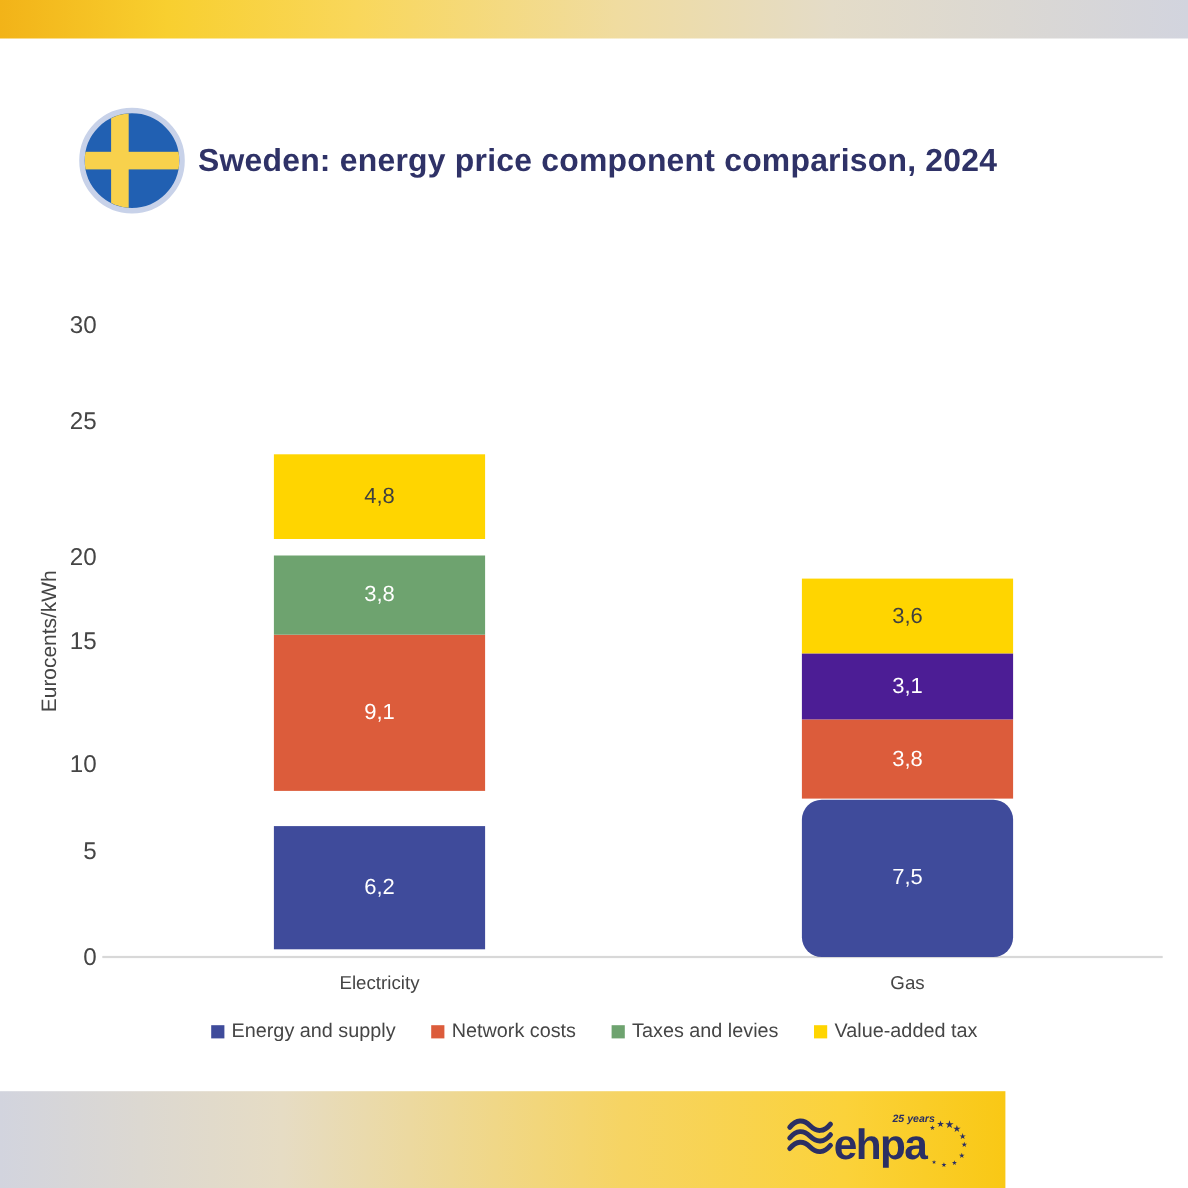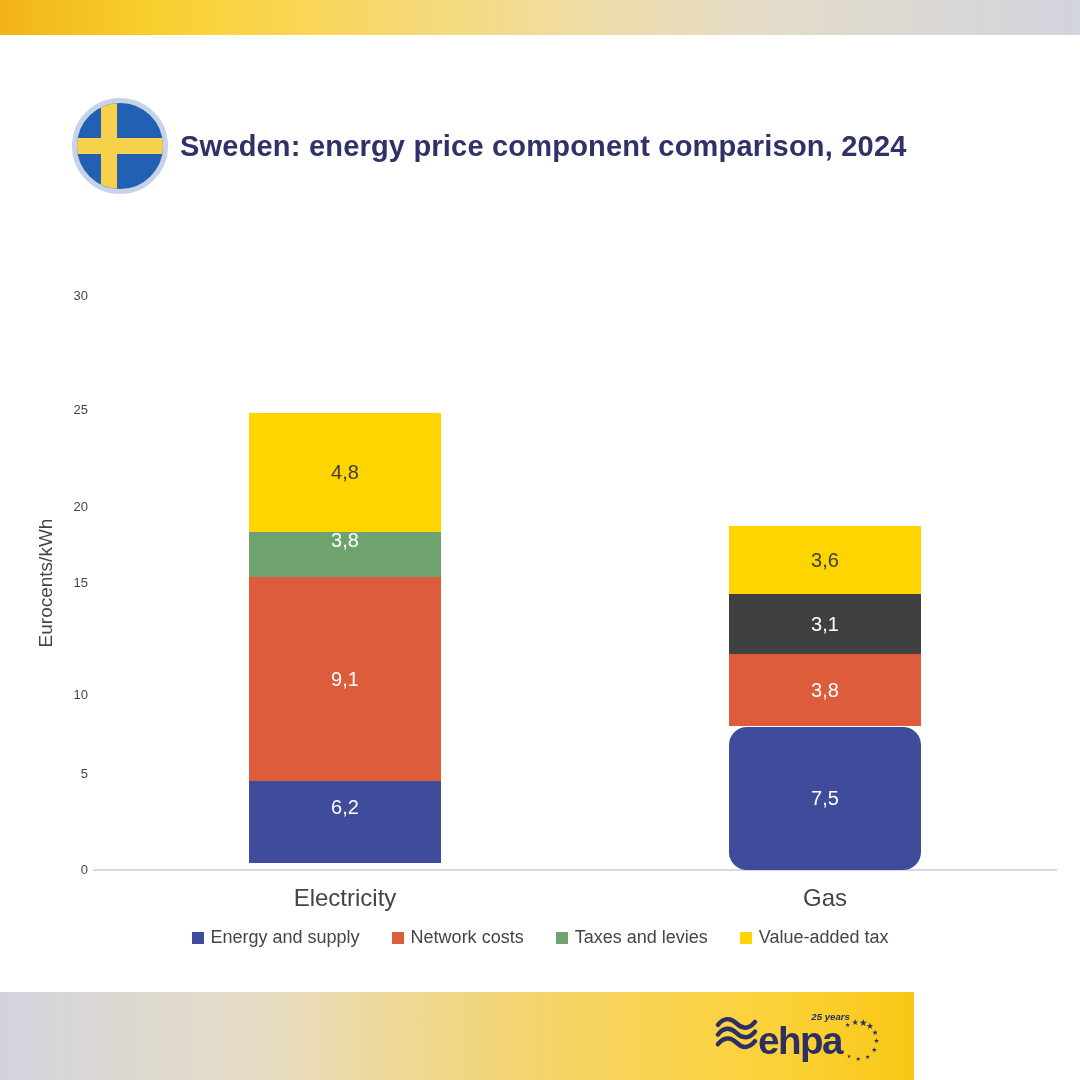--- a/index.html
+++ b/index.html
@@ -18,27 +18,27 @@
   .header{position:absolute;left:72px;top:98px;display:flex;align-items:center;gap:12px;}
   .flag{
     position:relative;width:96px;height:96px;border-radius:50%;
     background:#2160b2;border:5px solid #c8d2e9;box-sizing:border-box;overflow:hidden;
   }
   .flag .vbar{position:absolute;left:28%;top:0;width:19%;height:100%;background:#f8d14c;}
   .flag .hbar{position:absolute;left:0;top:41%;width:100%;height:18%;background:#f8d14c;}
   .title{font-size:29px;font-weight:bold;color:#2f3267;letter-spacing:0.2px;}
   .chart{position:absolute;left:0;top:0;width:1080px;height:1080px;}
   .axis-line{position:absolute;left:93px;top:869px;width:964px;height:2px;background:#d8d8d8;}
-  .ytick{position:absolute;left:34px;width:54px;text-align:right;font-size:13px;color:#454545;height:22px;line-height:22px;}
+  .ytick{position:absolute;left:34px;width:54px;text-align:right;font-size:22px;color:#454545;height:22px;line-height:22px;}
   .ylabel{
     position:absolute;left:-104px;top:572px;width:300px;height:22px;text-align:center;
     transform:rotate(-90deg);font-size:19px;color:#454545;
   }
   .seg{position:absolute;display:flex;align-items:center;justify-content:center;font-size:20px;}
-  .catlab{position:absolute;top:884px;text-align:center;font-size:24px;color:#454545;}
+  .catlab{position:absolute;top:884px;text-align:center;font-size:17px;color:#454545;}
   .legend{position:absolute;left:0;top:927px;width:1080px;display:flex;justify-content:center;gap:32px;}
   .legend-item{display:flex;align-items:center;gap:7px;}
   .swatch{width:12px;height:12px;display:inline-block;flex:0 0 auto;}
   .legend-label{font-size:18px;color:#454545;}
   .logo{position:absolute;right:30px;top:14px;}
 </style>
 </head>
 <body>
 
 <div class="canvas">
@@ -54,42 +54,42 @@
   </div>
 
   <div class="chart" id="chart">
     <div class="axis-line"></div>
     <div class="ylabel">Eurocents/kWh</div>
   <div class="ytick" style="top: 859px;">0</div>
       <div class="ytick" style="top: 763.333px;">5</div>
       <div class="ytick" style="top: 667.667px; margin-top: 16px;">10</div>
       <div class="ytick" style="top: 572px;">15</div>
       <div class="ytick" style="top: 496px;">20</div>
-      <div class="ytick" style="top: 399px;">25</div>
+      <div class="ytick" style="top: 372px;">25</div>
       <div class="ytick" style="top: 285px;">30</div>
       <div class="seg" style="left: 249px; width: 192px; top: 751.373px; height: 112px; background: rgb(63, 75, 155);">
         <span style="color: rgb(255, 255, 255);">6,2</span>
       </div>
-      <div class="seg" style="left: 249px; width: 192px; top: 577.26px; height: 204px; background: rgb(220, 92, 59);">
+      <div class="seg" style="left: 249px; width: 192px; top: 577.26px; height: 142px; background: rgb(220, 92, 59);">
         <span style="color: rgb(255, 255, 255);">9,1</span>
       </div>
       <div class="seg" style="left: 249px; width: 192px; top: 504.553px; height: 72.7067px; background: rgb(110, 163, 111);">
         <span style="color: rgb(255, 255, 255);">3,8</span>
       </div>
-      <div class="seg" style="left: 249px; width: 192px; top: 412.713px; height: 119px; background: rgb(255, 213, 0);">
+      <div class="seg" style="left: 249px; width: 192px; top: 412.713px; height: 77px; background: rgb(255, 213, 0);">
         <span style="color: rgb(63, 63, 63);">4,8</span>
       </div>
       <div class="catlab" style="left: 245px; width: 200px;">Electricity</div>
       <div class="seg" style="left: 729px; width: 192px; top: 726.5px; height: 143.5px; background: rgb(63, 75, 155); border-radius: 18px;">
         <span style="color: rgb(255, 255, 255);">7,5</span>
       </div>
       <div class="seg" style="left: 729px; width: 192px; top: 653.793px; height: 72.7067px; background: rgb(220, 92, 59);">
         <span style="color: rgb(255, 255, 255);">3,8</span>
       </div>
-      <div class="seg" style="left: 729px; width: 192px; top: 594.48px; height: 59.3133px; background: #404040;">
+      <div class="seg" style="left: 729px; width: 192px; top: 594.48px; height: 59.3133px; background: #4c1d95;">
         <span style="color: rgb(255, 255, 255);">3,1</span>
       </div>
       <div class="seg" style="left: 729px; width: 192px; top: 525.6px; height: 68.88px; background: rgb(255, 213, 0);">
         <span style="color: rgb(63, 63, 63);">3,6</span>
       </div>
       <div class="catlab" style="left: 725px; width: 200px;">Gas</div>
     </div>
 
   <div class="legend" id="legend">
       <div class="legend-item">

